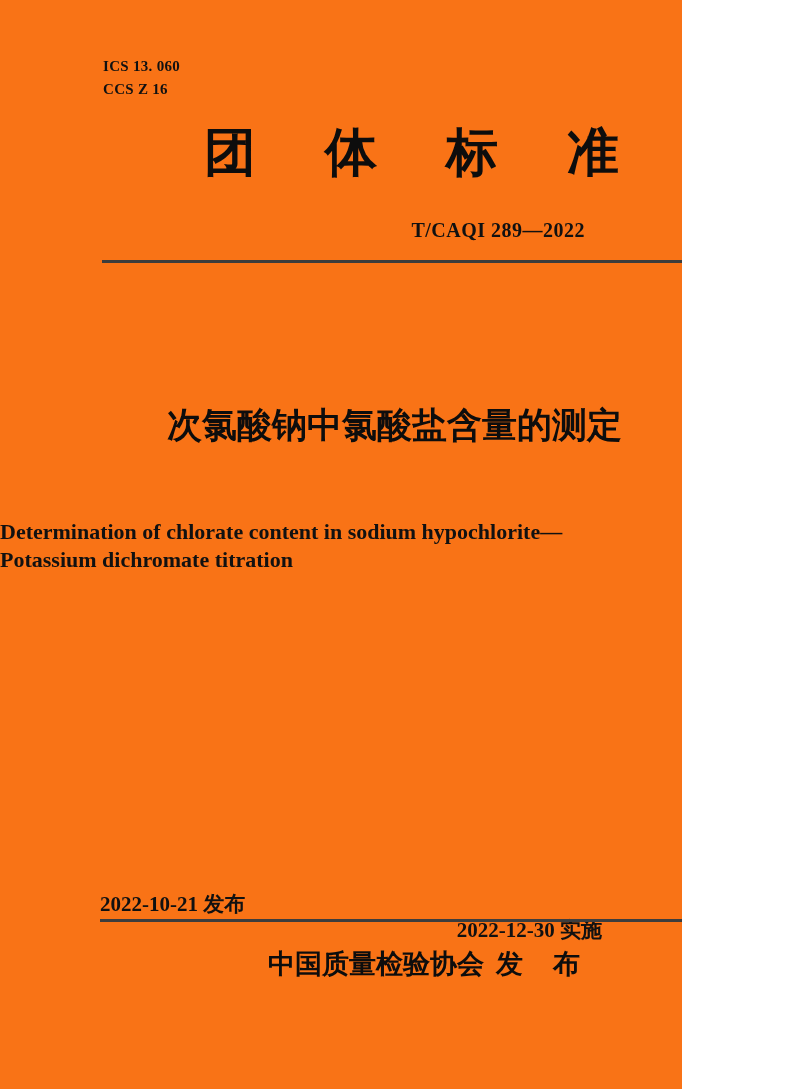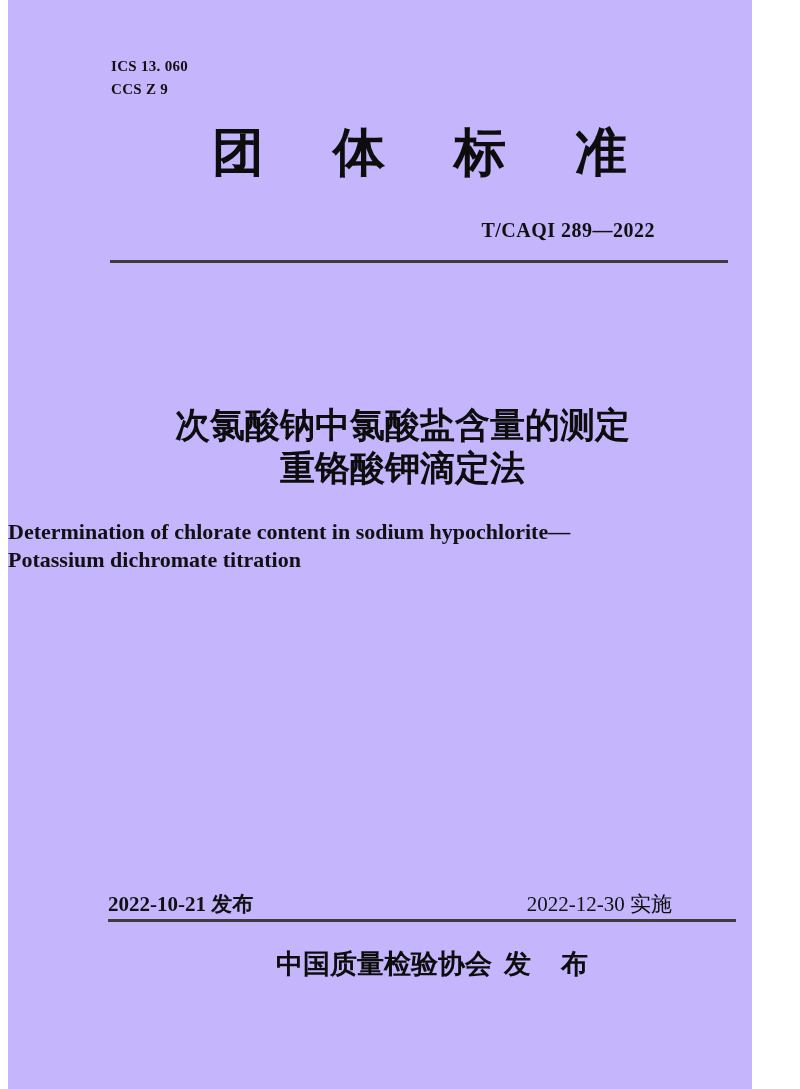--- a/index.html
+++ b/index.html
@@ -2,27 +2,26 @@
 <html><head>
 <meta charset="utf-8">
 <style>
   html, body {
     margin: 0;
     padding: 0;
     background: #ffffff;
   }
   .page {
     position: relative;
-    width: 744px;
+    width: 682px;
     height: 1089px;
-    background: #c4b5fd;
+    background: #f97316;
     color: #111111;
     font-family: "Liberation Serif", serif;
     overflow: hidden;
-    margin-left: 8px;
   }
   
   .codes {
     position: absolute;
     left: 103px;
     top: 55px;
     font-size: 15px;
     font-weight: 700;
     line-height: 23px;
     letter-spacing: 0.3px;
@@ -89,23 +88,23 @@
     position: absolute;
     left: 100px;
     top: 890px;
     font-size: 21px;
     font-weight: 700;
     font-family: "Liberation Serif", serif;
   }
   .date-right {
     position: absolute;
     right: 80px;
-    top: 890px;
+    top: 916px;
     font-size: 21px;
-    font-weight: 400;
+    font-weight: 700;
     font-family: "Liberation Serif", serif;
   }
   .rule-bottom {
     position: absolute;
     left: 100px;
     top: 919px;
     width: 628px;
     height: 3px;
     background: #3d3d3d;
   }
@@ -126,37 +125,36 @@
   .publisher .verb1 { margin-left: 12px; }
   .publisher .verb2 { margin-left: 30px; }
 </style>
 </head>
 <body>
 
 <div class="page">
 
   <div class="codes">
     <div>ICS 13. 060</div>
-    <div>CCS Z 9</div>
+    <div>CCS Z 16</div>
   </div>
 
   <div class="banner">
     <span>团</span>
     <span>体</span>
     <span>标</span>
     <span>准</span>
   </div>
 
   <div class="std-number">T/CAQI 289—2022</div>
 
   <div class="rule-top"></div>
 
   <div class="title-cn">
     <div>次氯酸钠中氯酸盐含量的测定</div>
-    <div>重铬酸钾滴定法</div>
   </div>
 
   <div class="title-en">
     <div>Determination of chlorate content in sodium hypochlorite—</div>
     <div>Potassium dichromate titration</div>
   </div>
 
   <div class="date-left">2022-10-21 发布</div>
   <div class="date-right">2022-12-30 实施</div>
 

